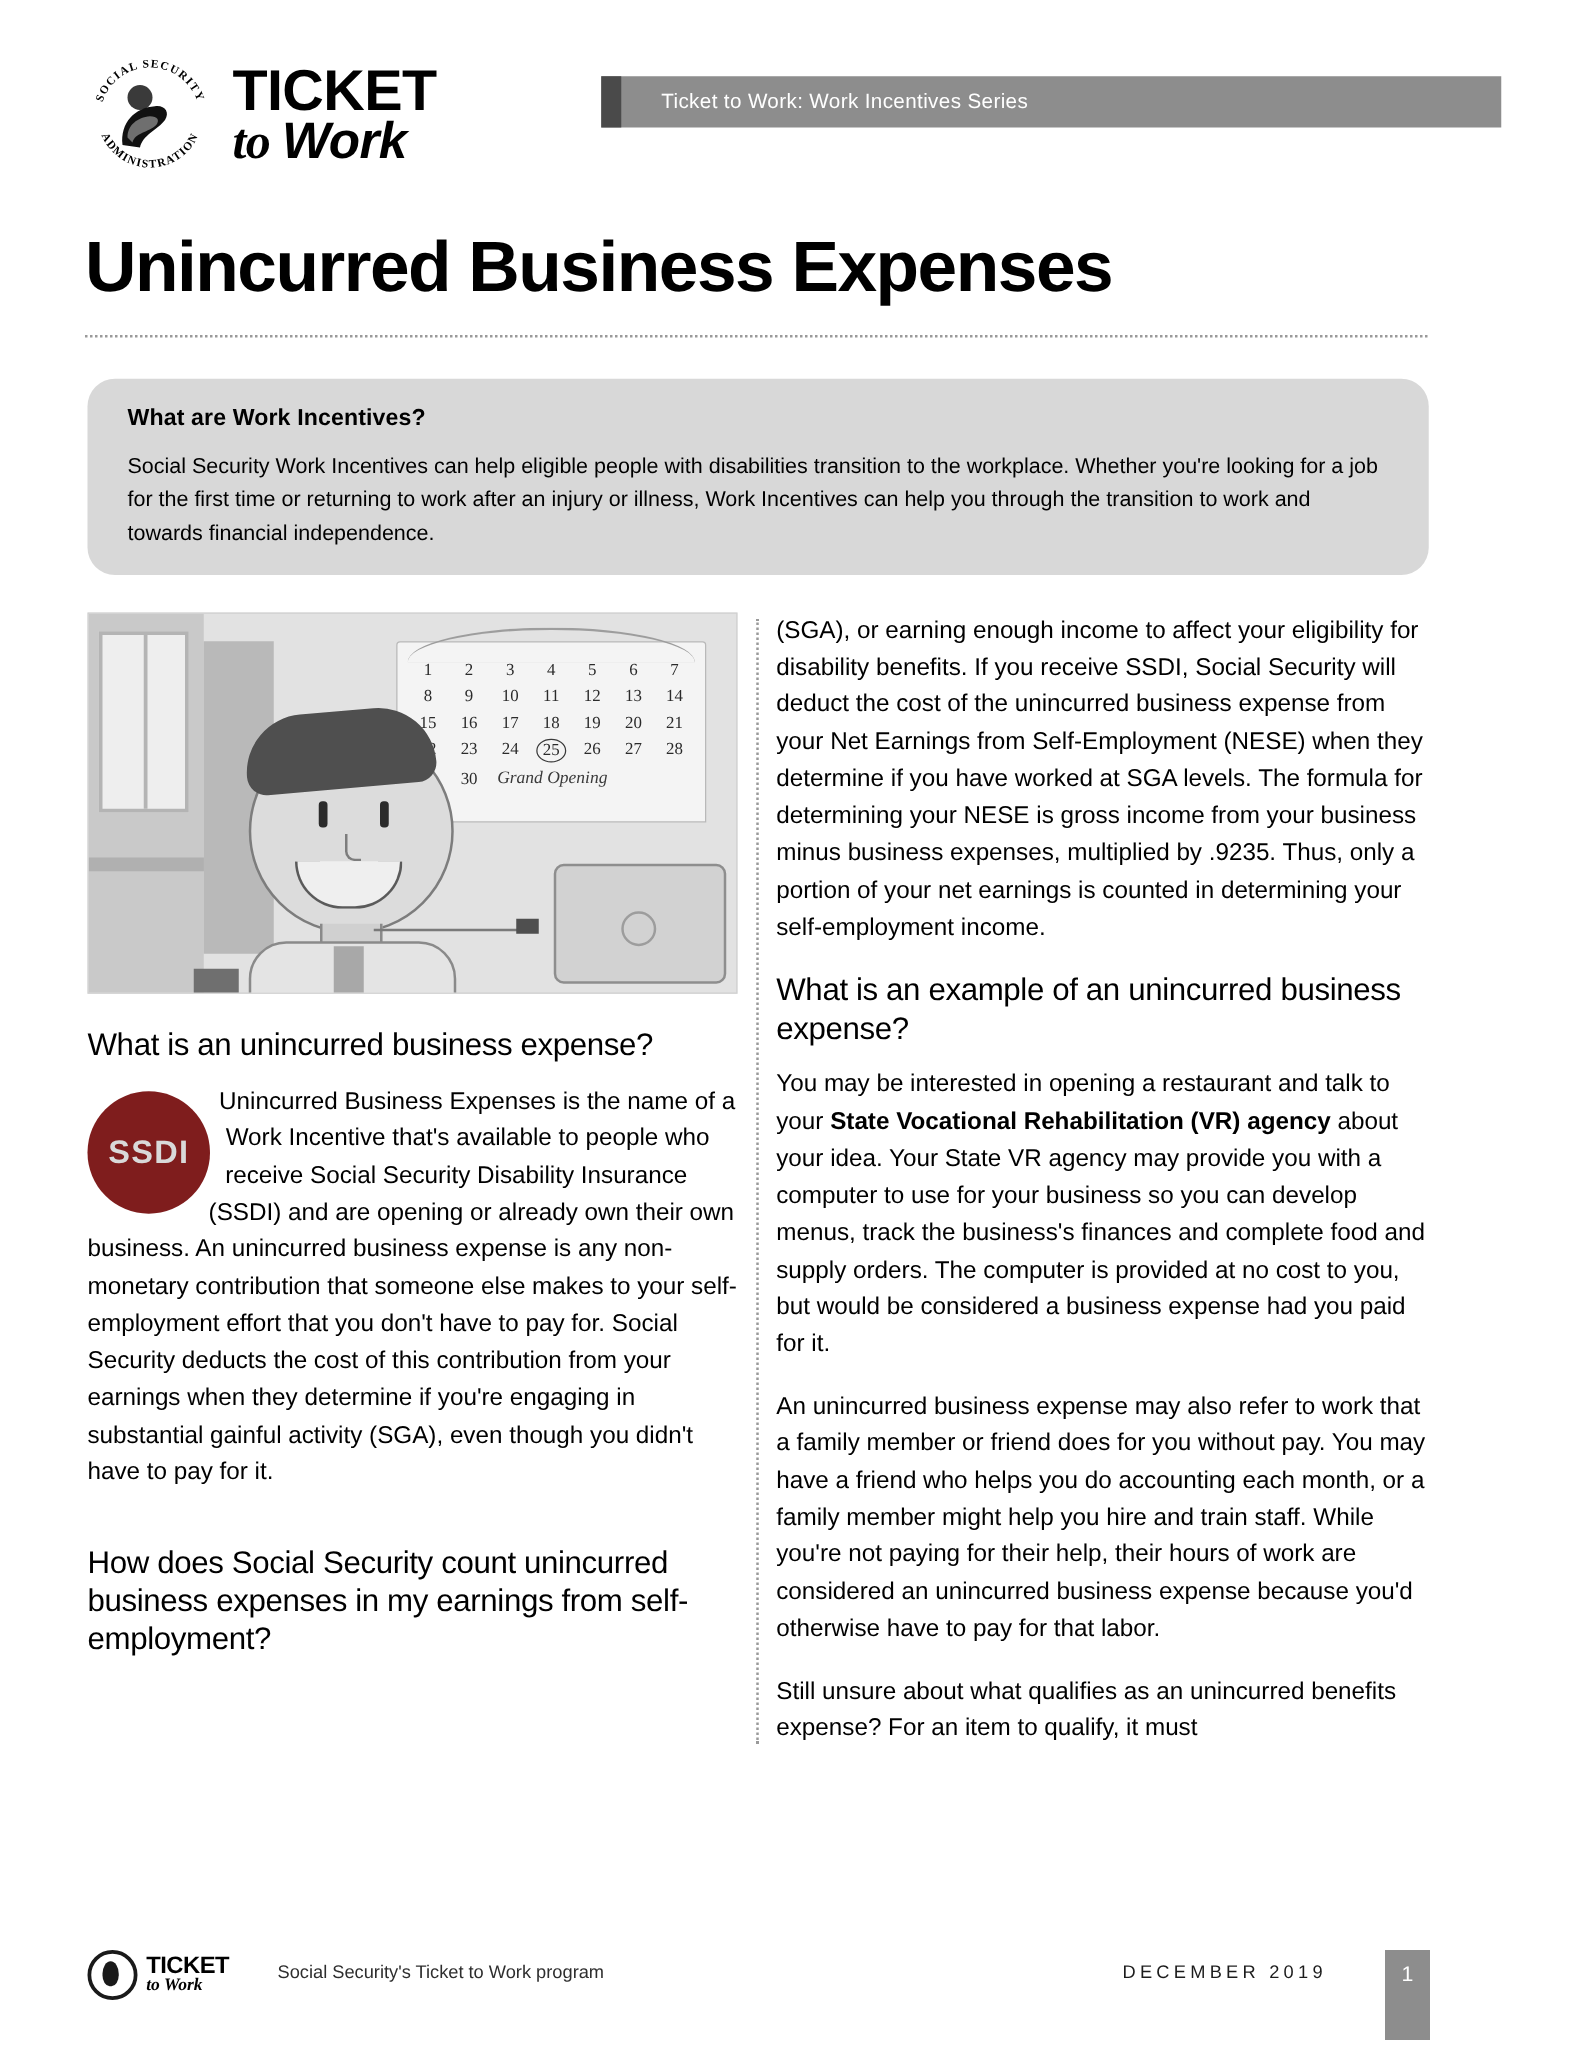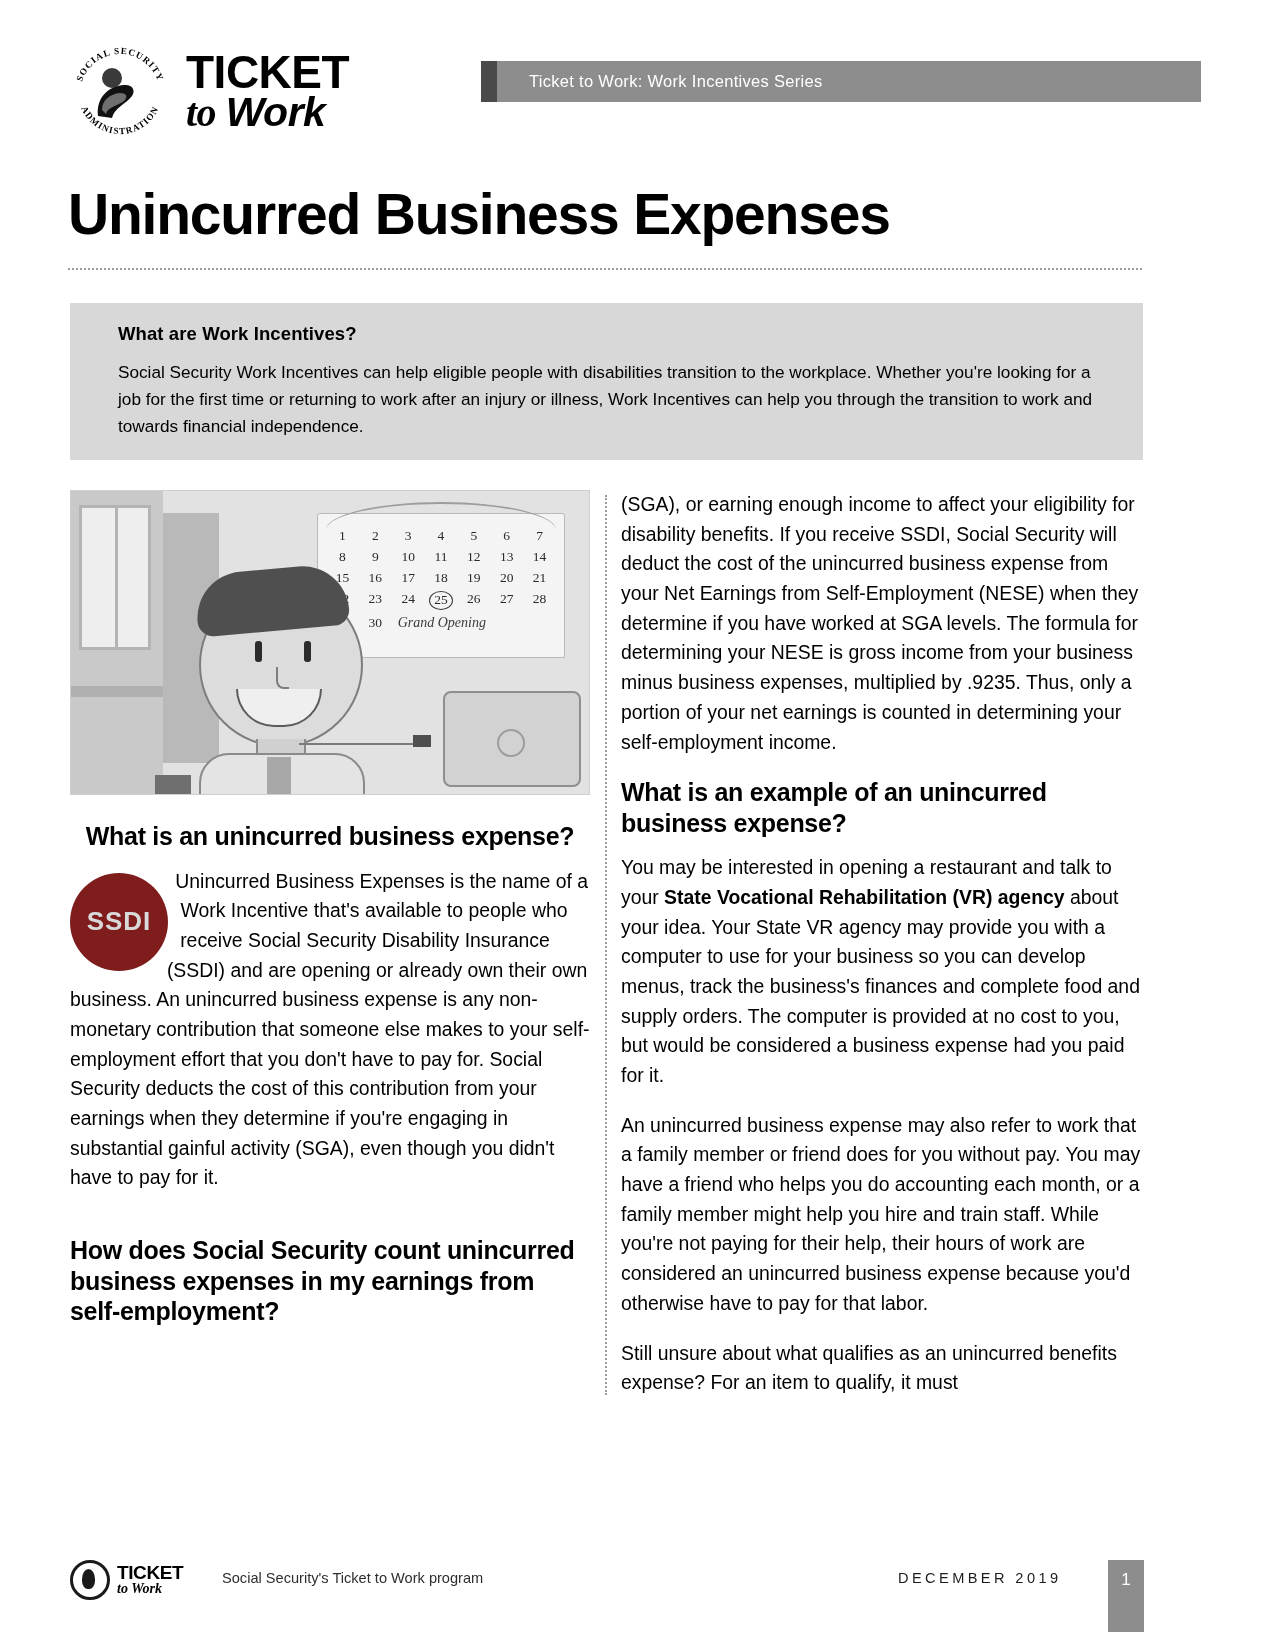--- a/index.html
+++ b/index.html
@@ -131,21 +131,22 @@
 
   
   .callout {
     position: absolute;
     left: 70px;
     top: 303px;
     width: 1073px;
     height: 157px;
     background: #d8d8d8;
     box-sizing: border-box;
-    padding: 20px 30px 0 48px;
+    padding: 20px 30px 0 32px;
+    border-radius: 22px;
   }
   .callout-title {
     font-size: 18.5px;
     font-weight: bold;
     color: #000;
     margin: 0 0 14px 0;
     letter-spacing: 0.1px;
   }
   .callout-body {
     font-size: 17.2px;
@@ -359,28 +360,28 @@
   .ill-floorbox {
     position: absolute;
     left: 84px; top: 284px;
     width: 36px; height: 21px;
     background: #6f6f6f;
   }
 
   
   h2.sec-head {
     font-family: "Liberation Sans", sans-serif;
-    font-weight: bold;
+    font-weight: normal;
     font-size: 25px;
     line-height: 1.22;
     letter-spacing: -0.3px;
     margin: 0 0 15px 0;
     color: #000;
   }
-  h2.sec-head.center { text-align: center; }
+  h2.sec-head.center { }
   p.body-text {
     font-size: 19.4px;
     line-height: 1.53;
     margin: 0 0 20px 0;
     color: #000;
   }
   p.body-text:last-child { margin-bottom: 0; }
   b, strong { font-weight: bold; }
 
   .ssdi-para {

